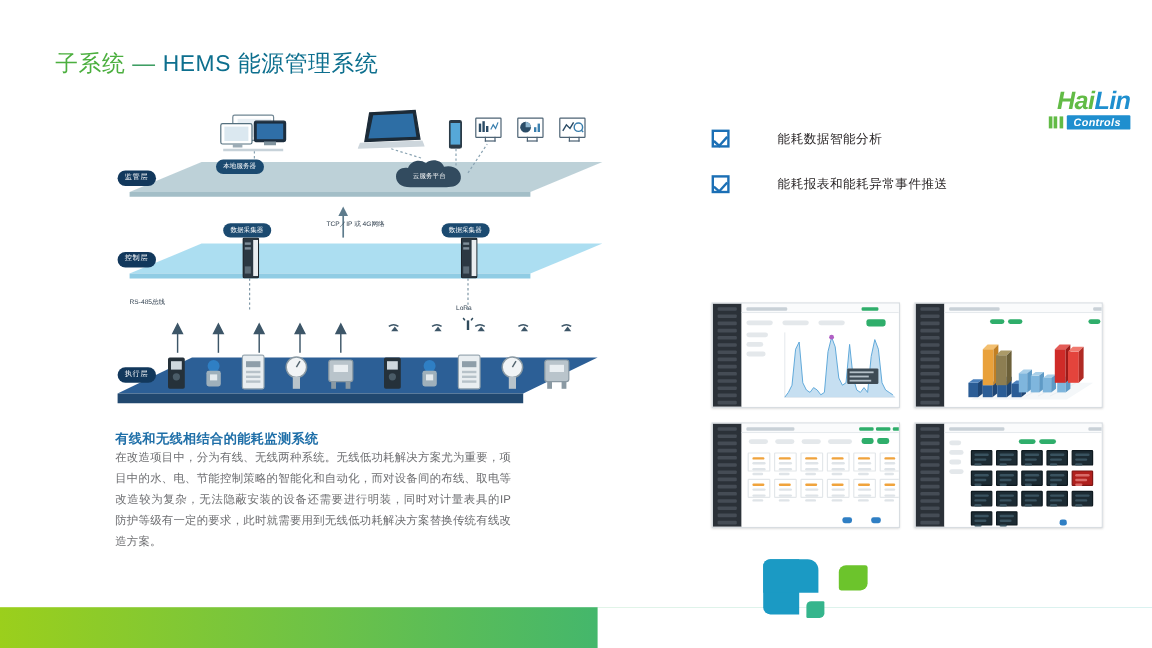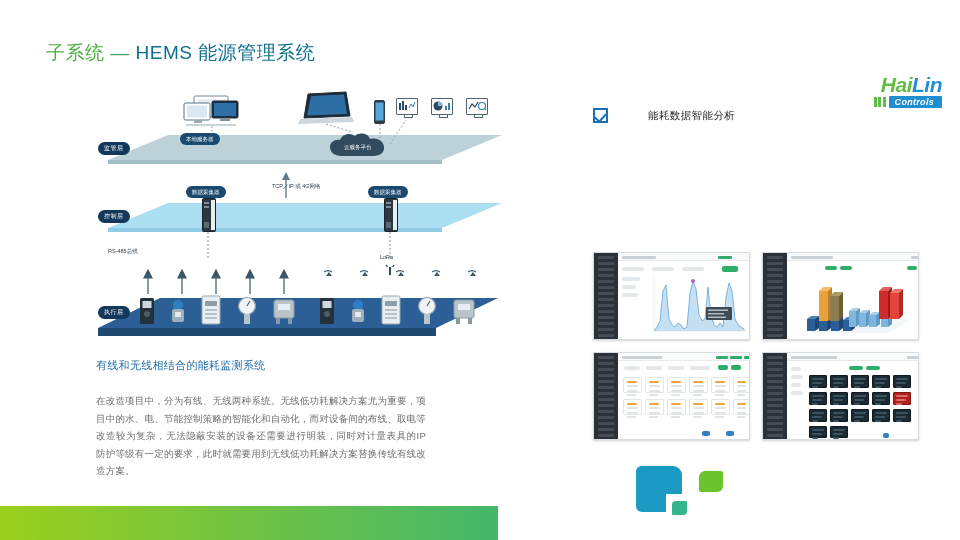--- a/index.html
+++ b/index.html
@@ -109,22 +109,22 @@
   .monitor-sm:after {
     content: ""; position: absolute; left: 50%; bottom: -4px;
     width: 7px; height: 3px; margin-left: -3.5px;
     border-bottom: 1px solid #4d6374;
     border-left: 1px solid #4d6374; border-right: 1px solid #4d6374;
   }
 
   
   #caption-block { position: absolute; left: 96px; top: 358px; width: 330px; }
   #caption-heading {
-    color: #1f6fa8; font-size: 11px; font-weight: normal; letter-spacing: .3px;
-    margin-bottom: 19px;
+    color: #1f6fa8; font-size: 11px; font-weight: bold; letter-spacing: .3px;
+    margin-bottom: 0;
   }
   #caption-body {
     color: #6d6e71; font-size: 9.5px; line-height: 17.5px;
     text-align: justify; letter-spacing: .2px;
   }
 
   
   #checklist { position: absolute; left: 593px; top: 108px; width: 330px; }
   .check-row { display: flex; align-items: center; margin-bottom: 23px; gap: 28px; }
   .check-box {
@@ -412,20 +412,24 @@
 
 <div id="caption-block">
   <div id="caption-heading">有线和无线相结合的能耗监测系统</div>
   <div id="caption-body">在改造项目中，分为有线、无线两种系统。无线低功耗解决方案尤为重要，项目中的水、电、节能控制策略的智能化和自动化，而对设备间的布线、取电等改造较为复杂，无法隐蔽安装的设备还需要进行明装，同时对计量表具的IP 防护等级有一定的要求，此时就需要用到无线低功耗解决方案替换传统有线改造方案。</div>
 </div>
 
 <div id="checklist">
   <div class="check-row">
     <span class="check-box"></span>
     <span class="check-label">能耗数据智能分析</span>
+  </div>
+  <div class="check-row">
+    <span class="check-box"></span>
+    <span class="check-label">能耗报表和能耗异常事件推送</span>
   </div>
 </div>
 
 <div id="shots">
 
   <div class="shot">
     <div class="shot-side">
       <i></i>
         <i></i>
         <i></i>

